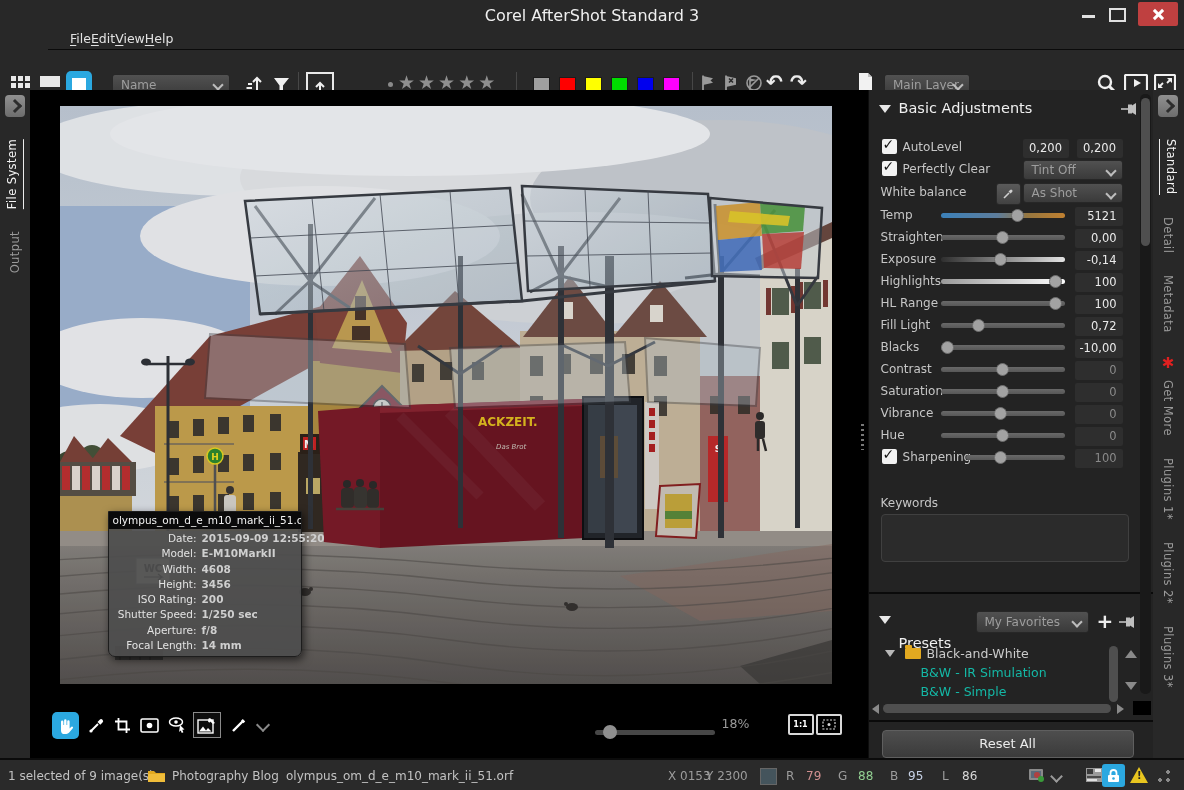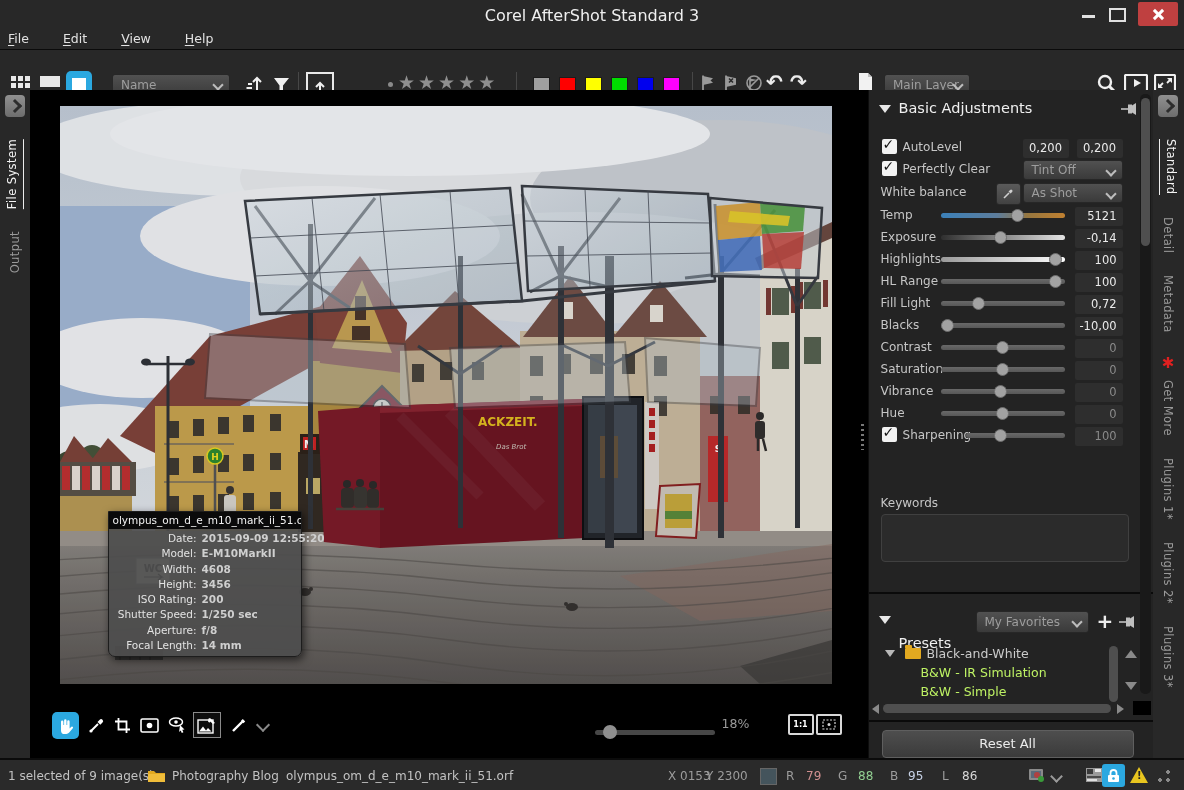--- a/index.html
+++ b/index.html
@@ -7,21 +7,21 @@
        font-family:"DejaVu Sans","Liberation Sans",sans-serif;color:#cccccc;font-size:12px;}
   
   #titlebar{position:relative;height:28px;background:#282828;}
   .win-title{position:absolute;left:50%;top:6px;transform:translateX(-50%);font-size:16px;color:#efefef;}
   .win-btn-min{position:absolute;left:1082px;top:15px;width:13px;height:3px;background:#e0e0e0;}
   .win-btn-max{position:absolute;left:1109px;top:8px;width:13px;height:10px;border:2px solid #e0e0e0;}
   .win-btn-close{position:absolute;left:1138px;top:2px;width:40px;height:24px;background:#bf4040;border-radius:2px;}
   .win-btn-close::before,.win-btn-close::after{content:"";position:absolute;left:19px;top:6px;width:3px;height:13px;background:#fff;}
   .win-btn-close::before{transform:rotate(45deg);} .win-btn-close::after{transform:rotate(-45deg);}
   
-  #menubar{height:21px;display:flex;align-items:center;padding-left:8px;gap:34px;border-bottom:1px solid #0b0b0b;}
+  #menubar{height:21px;display:flex;align-items:center;padding-left:22px;border-bottom:1px solid #0b0b0b;margin-left:48px;}
   .menu-item{color:#e2e2e2;font-size:12.5px;cursor:default;}
   .menu-item u{text-underline-offset:2px;}
   
   #toolbar{position:relative;height:38px;border-bottom:2px solid #0b0b0b;background:#282828;margin-top:16px;}
   .tbtn{position:absolute;display:flex;align-items:center;justify-content:center;}
   .tb-blue{background:#2ba8e0;border-radius:5px;}
   .vsep{position:absolute;top:6px;width:1px;height:26px;background:#474747;}
   .dd{position:relative;background:linear-gradient(#515151,#3a3a3a);border:1px solid #272727;border-radius:3px;
       color:#9e9e9e;font-size:12px;line-height:21px;padding:0 20px 0 8px;box-sizing:border-box;white-space:nowrap;overflow:hidden;}
   .dd::after{content:"";position:absolute;right:7px;top:6px;width:6px;height:6px;border-right:2px solid #bdbdbd;border-bottom:2px solid #bdbdbd;transform:rotate(45deg);}
@@ -86,21 +86,21 @@
   .valbox.dim{color:#8a8a8a;}
   .valbox.sm{width:46px;text-align:center;padding-right:0;}
   .panel-dd{position:absolute;height:20px;line-height:18px;}
   .divline{position:absolute;left:0;right:0;height:2px;background:#0a0a0a;}
   #keywords-box{position:absolute;left:12px;top:424px;width:246px;height:46px;background:#2b2b2b;border:1px solid #404040;border-radius:4px;}
   .tree-row{position:relative;height:19px;}
   .tree-tri{position:absolute;left:16px;top:6px;width:0;height:0;border-left:5px solid transparent;border-right:5px solid transparent;border-top:7px solid #b9b9b9;}
   .folder-ico{position:absolute;left:36px;top:4px;width:16px;height:11px;background:#e2a920;border-radius:1px;}
   .folder-ico::before{content:"";position:absolute;top:-3px;left:0;width:7px;height:3px;background:#e2a920;border-radius:1px 1px 0 0;}
   .tree-label{position:absolute;left:58px;top:2px;color:#cbcbcb;font-size:12.5px;white-space:nowrap;}
-  .tree-row.item .tree-label{left:52px;color:#bef264;}
+  .tree-row.item .tree-label{left:52px;color:#14b8a6;}
   .sb-v{position:absolute;background:#191919;border-radius:5px;}
   .sb-thumb{position:absolute;background:#4f4f4f;border-radius:5px;}
   .tri{position:absolute;width:0;height:0;}
   #reset-btn{position:absolute;left:13px;top:640px;width:250px;height:26px;background:linear-gradient(#4e4e4e,#3b3b3b);
      border:1px solid #5f5f5f;border-radius:4px;color:#ebebeb;font-size:13px;text-align:center;line-height:25px;}
   
   #statusbar{position:absolute;left:0;bottom:0;height:32px;width:1184px;background:#2a2a2a;border-top:2px solid #0b0b0b;box-sizing:border-box;}
   .sb-item{position:absolute;top:9px;color:#c2c2c2;font-size:12px;white-space:nowrap;}
   .px-label{color:#9c9c9c;}
   #pixel-swatch{position:absolute;left:760px;top:8px;width:15px;height:15px;border:1px solid #666;}
@@ -643,20 +643,28 @@
       </div>
 
       <div style="position:absolute;left:0;top:115px;width:100%">
           <div class="adj-row">
             <span class="adj-label">Temp</span>
             <div class="slider temp">
               <div class="track"></div>
               <div class="handle" style="left: calc(62% - 6.5px);"></div>
             </div>
             <div class="valbox">5121</div>
+          </div>
+          <div class="adj-row">
+            <span class="adj-label">Straighten</span>
+            <div class="slider">
+              <div class="track"></div>
+              <div class="handle" style="left: calc(50% - 6.5px);"></div>
+            </div>
+            <div class="valbox">0,00</div>
           </div>
           <div class="adj-row">
             <span class="adj-label">Exposure</span>
             <div class="slider exposure">
               <div class="track"></div>
               <div class="handle" style="left: calc(48% - 6.5px);"></div>
             </div>
             <div class="valbox">-0,14</div>
           </div>
           <div class="adj-row">

